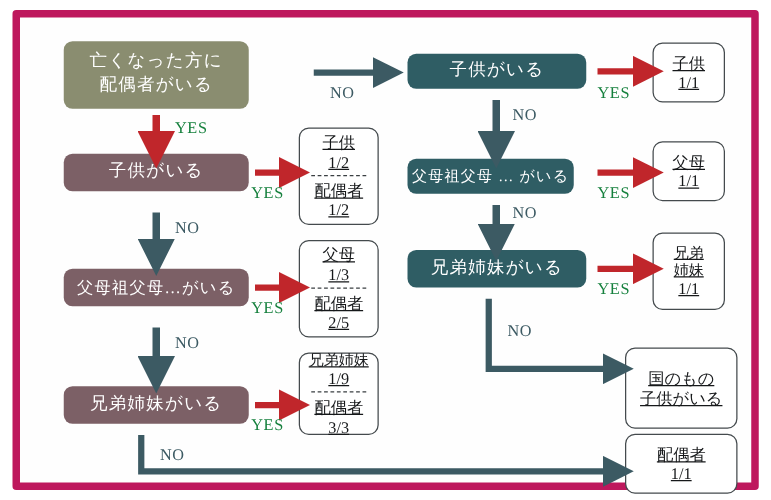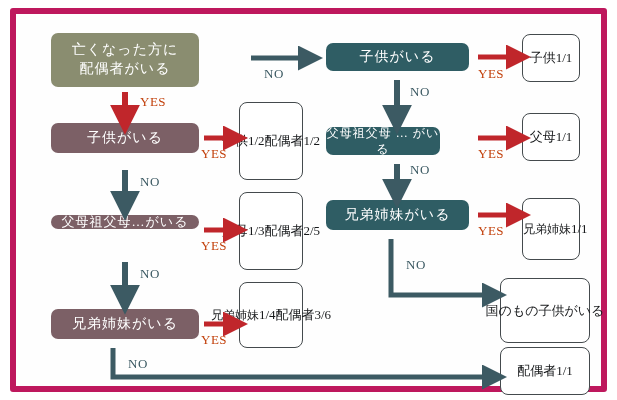--- a/index.html
+++ b/index.html
@@ -11,49 +11,49 @@
   
   .dbox{position:absolute;border-radius:7px;display:flex;align-items:center;justify-content:center;
         color:#ffffff;letter-spacing:1px;text-align:center;line-height:1.35;box-sizing:border-box;}
   .dbox.olive{background:#8a8d70;}
   .dbox.mauve{background:#7c6066;}
   .dbox.teal{background:#2f5d64;}
   .dbox .l2{display:block;}
 
   
   .rbox{position:absolute;border:1.3px solid #444a4d;border-radius:8px;background:#ffffff;
-        display:flex;flex-direction:row;align-items:center;justify-content:center;
-        color:#16181a;text-align:center;box-sizing:border-box;}
+        display:flex;flex-direction:column;align-items:center;justify-content:center;
+        color:#16181a;text-align:center;box-sizing:border-box;text-decoration:underline;}
   .rbox .ln{display:block;line-height:1.18;white-space:nowrap;}
   .rbox .divider{width:72%;border-top:1.6px dashed #3a3f42;margin:3px 0 4px 0;height:0;}
 
   
   .arrow{position:absolute;}
   .lbl{position:absolute;letter-spacing:.5px;white-space:nowrap;}
-  .lbl.yes{color:#c2410c;}
+  .lbl.yes{color:#15803d;}
   .lbl.no{color:#3c5a63;}
 </style>
 </head>
 <body>
 
 <div id="stage">
   <div id="card">
 
     <div class="dbox olive" style="left:35px;top:19px;width:148px;height:54px;font-size:14px;">
       <div>
         <span class="l1">亡くなった方に</span>
         <span class="l2">配偶者がいる</span>
       </div>
     </div>
 
     <div class="dbox mauve" style="left:35px;top:109px;width:148px;height:30px;font-size:14px;">
       <span>子供がいる</span>
     </div>
 
-    <div class="dbox mauve" style="left:35px;top:201px;width:148px;height:14px;font-size:13px;">
+    <div class="dbox mauve" style="left:35px;top:201px;width:148px;height:30px;font-size:13px;">
       <span>父母祖父母…がいる</span>
     </div>
 
     <div class="dbox mauve" style="left:35px;top:295px;width:148px;height:30px;font-size:14px;">
       <span>兄弟姉妹がいる</span>
     </div>
 
     <div class="rbox" style="left:223px;top:88px;width:64px;height:78px;font-size:13px;">
       <span class="ln">子供</span>
       <span class="ln">1/2</span>
@@ -65,49 +65,49 @@
     <div class="rbox" style="left:223px;top:178px;width:64px;height:78px;font-size:13px;">
       <span class="ln">父母</span>
       <span class="ln">1/3</span>
       <div class="divider"></div>
       <span class="ln">配偶者</span>
       <span class="ln">2/5</span>
     </div>
 
     <div class="rbox" style="left:223px;top:268px;width:64px;height:66px;font-size:12px;">
       <span class="ln">兄弟姉妹</span>
-      <span class="ln" style="font-size:13px;">1/4</span>
+      <span class="ln" style="font-size:13px;">1/9</span>
       <div class="divider"></div>
       <span class="ln" style="font-size:13px;">配偶者</span>
-      <span class="ln" style="font-size:13px;">3/6</span>
+      <span class="ln" style="font-size:13px;">3/3</span>
     </div>
 
     <div class="dbox teal" style="left:310px;top:29px;width:143px;height:28px;font-size:14px;">
       <span>子供がいる</span>
     </div>
 
-    <div class="dbox teal" style="left:310px;top:113px;width:114px;height:28px;font-size:12px;">
+    <div class="dbox teal" style="left:310px;top:113px;width:133px;height:28px;font-size:12px;">
       <span>父母祖父母 … がいる</span>
     </div>
 
     <div class="dbox teal" style="left:310px;top:186px;width:143px;height:30px;font-size:14px;">
       <span>兄弟姉妹がいる</span>
     </div>
 
     <div class="rbox" style="left:506px;top:20px;width:58px;height:48px;font-size:13px;">
       <span class="ln">子供</span>
       <span class="ln">1/1</span>
     </div>
 
     <div class="rbox" style="left:506px;top:99px;width:58px;height:48px;font-size:13px;">
       <span class="ln">父母</span>
       <span class="ln">1/1</span>
     </div>
 
-    <div class="rbox" style="left:506px;top:184px;width:58px;height:62px;font-size:12px;justify-content:space-between;">
+    <div class="rbox" style="left:506px;top:172px;width:58px;height:62px;font-size:12px;">
       <span class="ln">兄弟</span>
       <span class="ln">姉妹</span>
       <span class="ln" style="font-size:13px;">1/1</span>
     </div>
 
     <div class="rbox" style="left:484px;top:264px;width:90px;height:65px;font-size:13px;">
       <span class="ln">国のもの</span>
       <span class="ln">子供がいる</span>
     </div>
 

